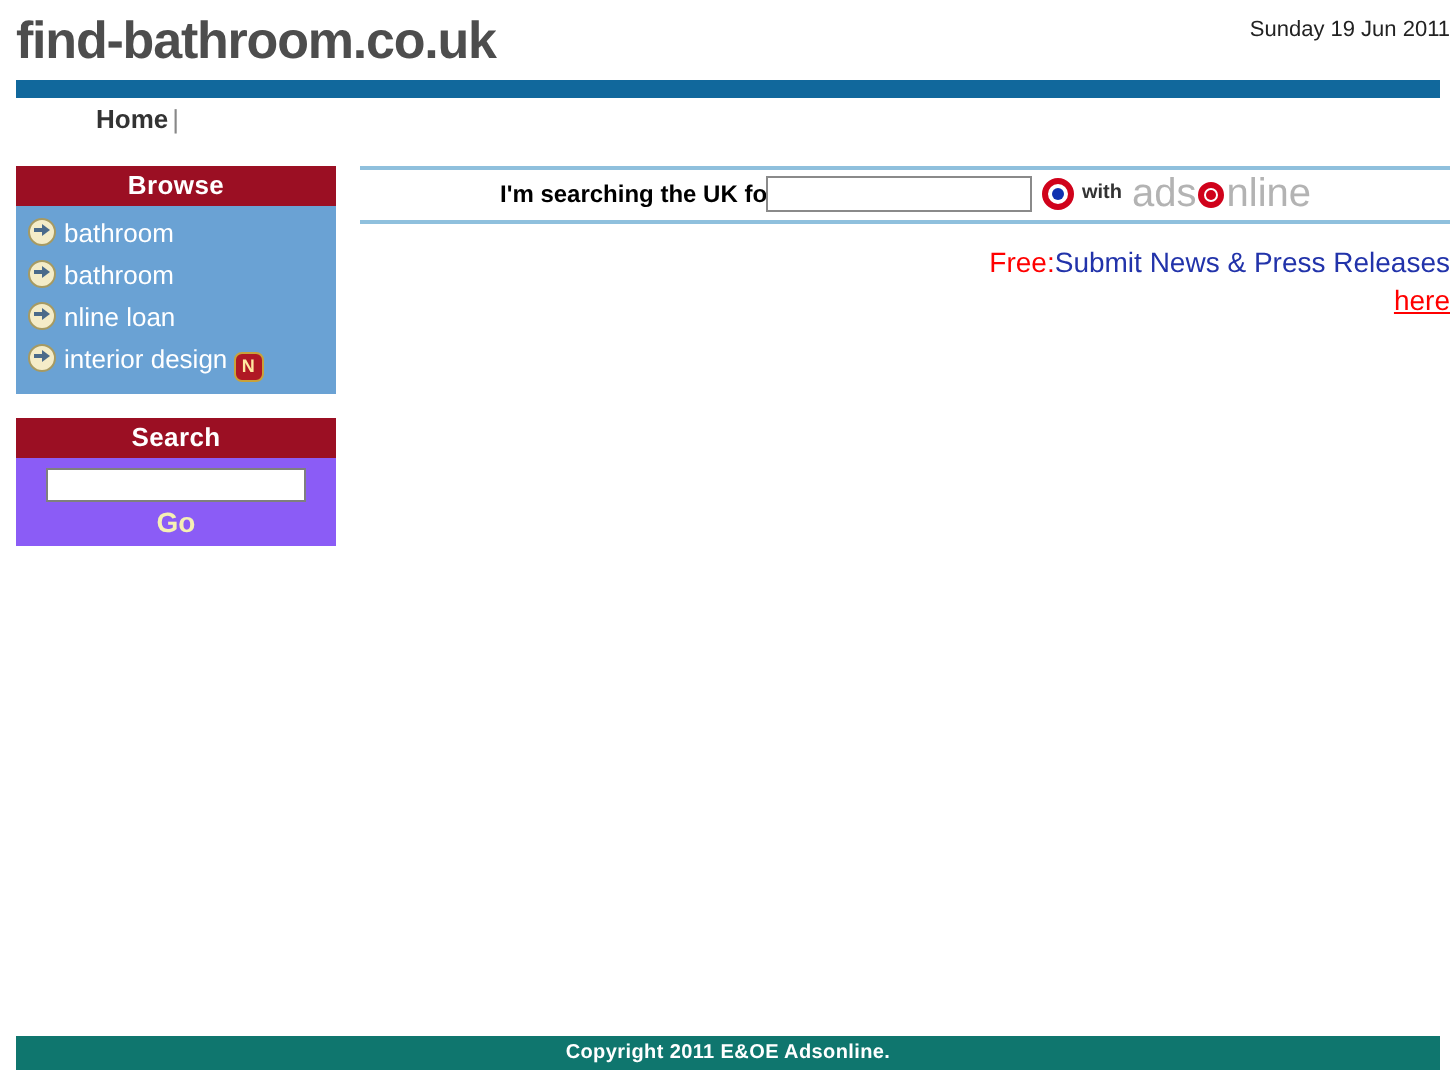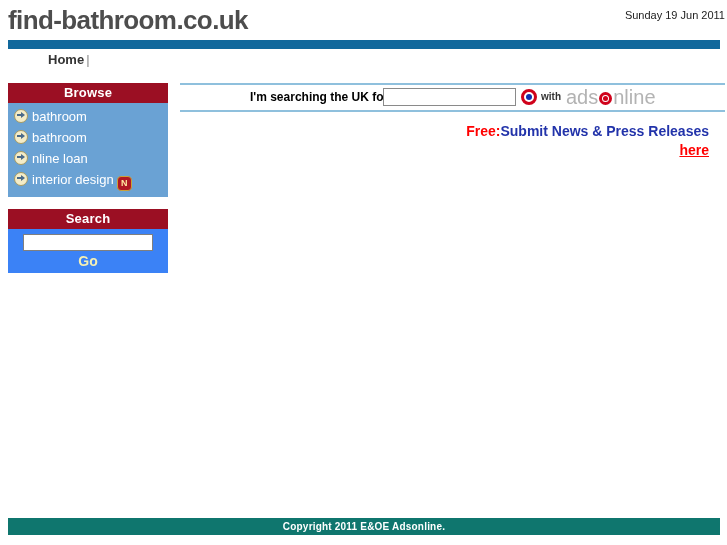--- a/index.html
+++ b/index.html
@@ -159,21 +159,21 @@
     color: #ffe9a0;
     font-size: 9px;
     font-weight: bold;
     text-align: center;
     vertical-align: -2px;
     margin-left: 3px;
   }
 
   
   .search-body {
-    background: #3b82f6;
+    background: #8b5cf6;
     padding: 5px 0 4px 0;
     text-align: center;
   }
   .search-field {
     width: 130px;
     height: 17px;
     border: 1px solid #7f7f7f;
     background: #ffffff;
     font-family: "Liberation Sans", sans-serif;
     font-size: 12px;
@@ -304,26 +304,26 @@
     color: #000000;
     white-space: nowrap;
   }
   .recommend .kw {
     color: #4477bb;
     font-weight: bold;
     text-decoration: none;
   }
   .promo {
     position: absolute;
-    right: 16px;
+    right: 0px;
     top: 0px;
     width: 250px;
     text-align: right;
     font-size: 14px;
-    font-weight: bold;
+    font-weight: normal;
     line-height: 19px;
   }
   .promo .red {
     color: #ff0000;
   }
   .promo .blue {
     color: #2233aa;
     text-decoration: none;
   }
 

